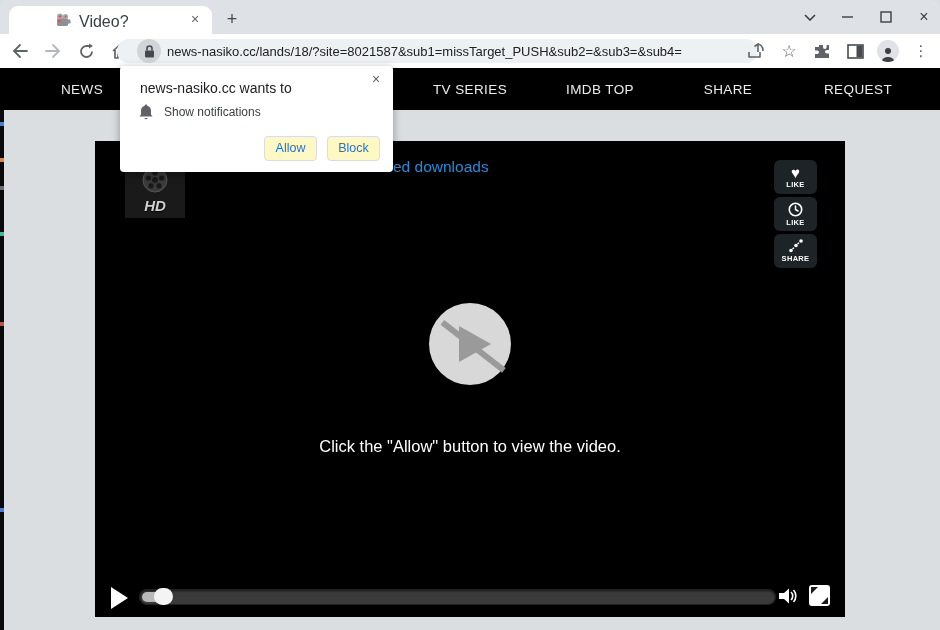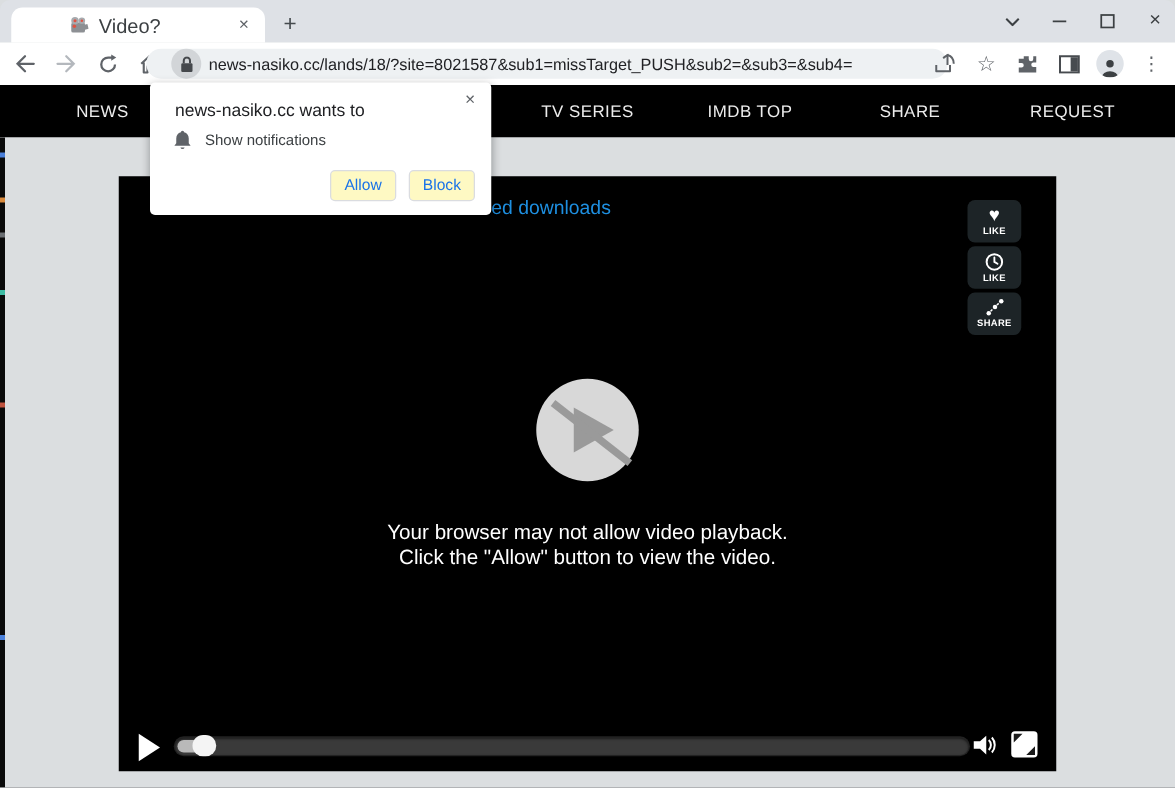--- a/index.html
+++ b/index.html
@@ -223,20 +223,32 @@
       <div class="speck" style="top:48px; background:#d98a3d;"></div>
       <div class="speck" style="top:76px; background:#6b6f73;"></div>
       <div class="speck" style="top:122px; background:#3dbba3;"></div>
       <div class="speck" style="top:212px; background:#c0533f;"></div>
       <div class="speck" style="top:398px; background:#4a7fd9;"></div>
     </div>
 
     <div class="player">
       <span class="player-link">ed downloads</span>
 
+      <div class="hd-tile">
+        <svg width="32" height="32" viewBox="0 0 32 32">
+          <circle cx="16" cy="15" r="12" fill="#3a3a3a" stroke="#555" stroke-width="1"></circle>
+          <circle cx="16" cy="15" r="3" fill="#1a1a1a"></circle>
+          <circle cx="16" cy="8" r="2.6" fill="#181818"></circle>
+            <circle cx="22.6" cy="13" r="2.6" fill="#181818"></circle>
+          <circle cx="20" cy="20.8" r="2.6" fill="#181818"></circle>
+            <circle cx="12" cy="20.8" r="2.6" fill="#181818"></circle>
+          <circle cx="9.4" cy="13" r="2.6" fill="#181818"></circle>
+        </svg>
+        <span class="hd-label">HD</span>
+      </div>
 
       <div class="action-col">
         <div class="action-btn">
           <span class="action-heart">♥</span>
           <span class="action-label">LIKE</span>
         </div>
         <div class="action-btn">
           <svg width="15" height="15" viewBox="0 0 15 15">
             <circle cx="7.5" cy="7.5" r="6.2" fill="none" stroke="#fff" stroke-width="1.6"></circle>
             <path d="M7.5 4 V7.5 L10 9" fill="none" stroke="#fff" stroke-width="1.5" stroke-linecap="round"></path>
@@ -254,21 +266,20 @@
           <span class="action-label">SHARE</span>
         </div>
       </div>
 
       <svg class="noplay" viewBox="0 0 86 86">
         <circle cx="43" cy="43" r="41" fill="#d8d8d8"></circle>
         <polygon points="32,25 64,43 32,61" fill="#9a9a9a"></polygon>
         <rect x="8" y="40" width="78" height="6" fill="#9a9a9a" transform="rotate(38 43 43)"></rect>
       </svg>
 
-      <div class="msg-line1">Your browser may not allow video playback.</div>
       <div class="msg-line2">Click the "Allow" button to view the video.</div>
 
       <div class="ctrl-play"></div>
       <div class="progress-track">
         <div class="progress-fill"></div>
         <div class="progress-thumb"></div>
       </div>
       <div class="ctrl-volume">
         <svg width="22" height="22" viewBox="0 0 22 22">
           <polygon points="2,8 7,8 12,3.5 12,18.5 7,14 2,14" fill="#fff"></polygon>

